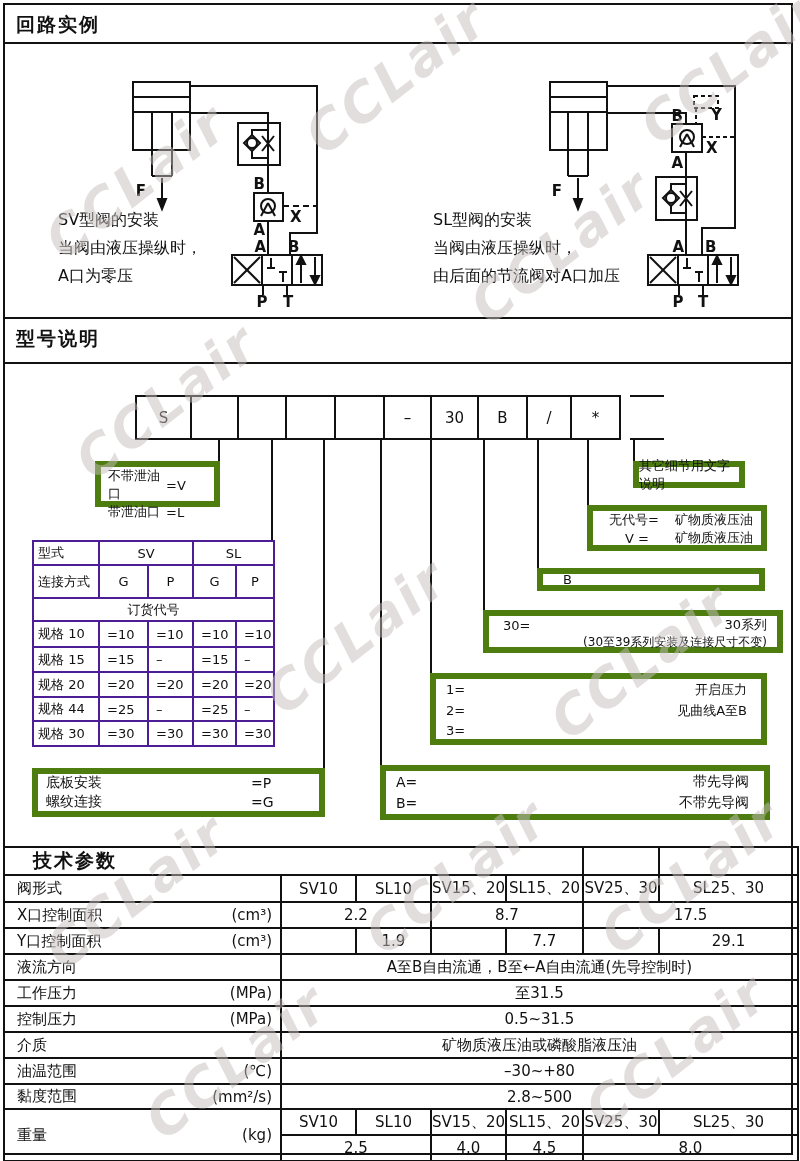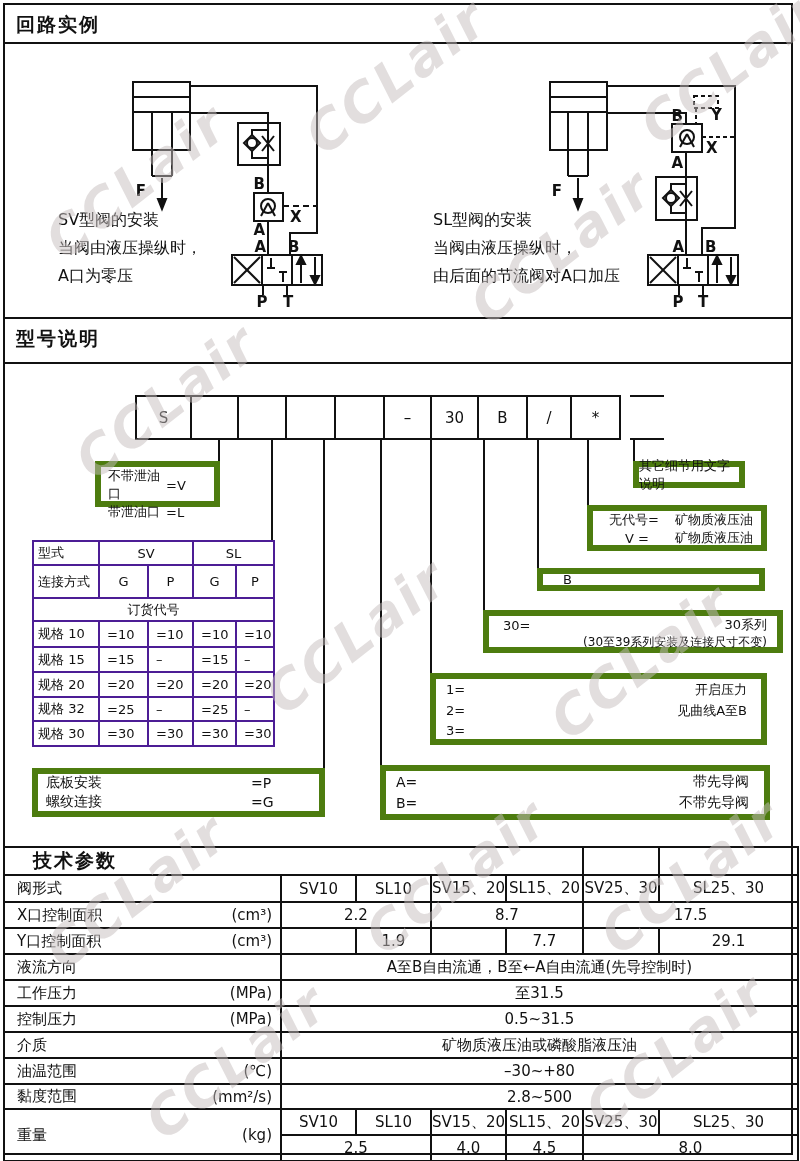--- a/index.html
+++ b/index.html
@@ -294,21 +294,21 @@
         <td class="val">–</td>
       </tr>
       <tr style="height:25px;">
         <th class="lab">规格 20</th>
         <td class="val">=20</td>
         <td class="val">=20</td>
         <td class="val">=20</td>
         <td class="val">=20</td>
       </tr>
       <tr style="height:24px;">
-        <th class="lab">规格 32</th>
+        <th class="lab">规格 44</th>
         <td class="val">=25</td>
         <td class="val">–</td>
         <td class="val">=25</td>
         <td class="val">–</td>
       </tr>
       <tr style="height:25px;">
         <th class="lab">规格 30</th>
         <td class="val">=30</td>
         <td class="val">=30</td>
         <td class="val">=30</td>

